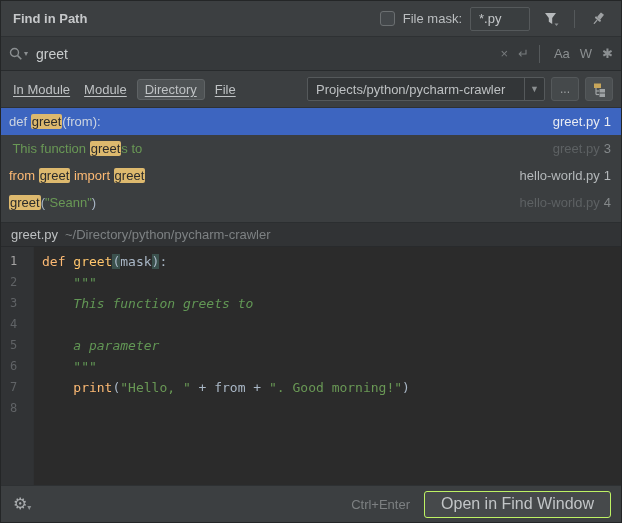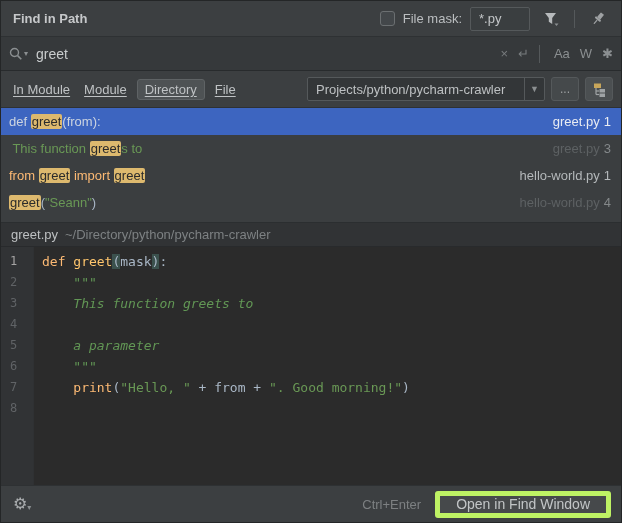--- a/index.html
+++ b/index.html
@@ -114,22 +114,22 @@
   
   .footer {
     height:37px; flex:0 0 37px; background:#3c3f41; border-top:1px solid #2e3133;
     display:flex; align-items:center; padding:0 10px 0 12px;
   }
   .gear { font-family:"DejaVu Sans", sans-serif; color:#a9acae; font-size:16px; line-height:1; }
   .gear-arrow { font-size:8px; color:#8b8f91; vertical-align:bottom; }
   .footer-right { margin-left:auto; display:flex; align-items:center; gap:14px; }
   .shortcut { color:#7d8082; font-size:13px; }
   .open-btn {
-    height:27px; padding:0 16px; background:#46494b; border:5px solid #bef264; border-radius:3px;
-    color:#c2c5c7; font-size:14px; display:flex; align-items:center; font-family:"Liberation Sans",sans-serif;
+    height:27px; padding:0 16px; background:#46494b; border:1px solid #bef264; border-radius:3px;
+    color:#c2c5c7; font-size:16px; display:flex; align-items:center; font-family:"Liberation Sans",sans-serif;
   }
   svg { display:block; }
 </style>
 </head>
 <body>
 
 <div class="dialog">
 
   <div class="hdr">
     <span class="hdr-title">Find in Path</span>

